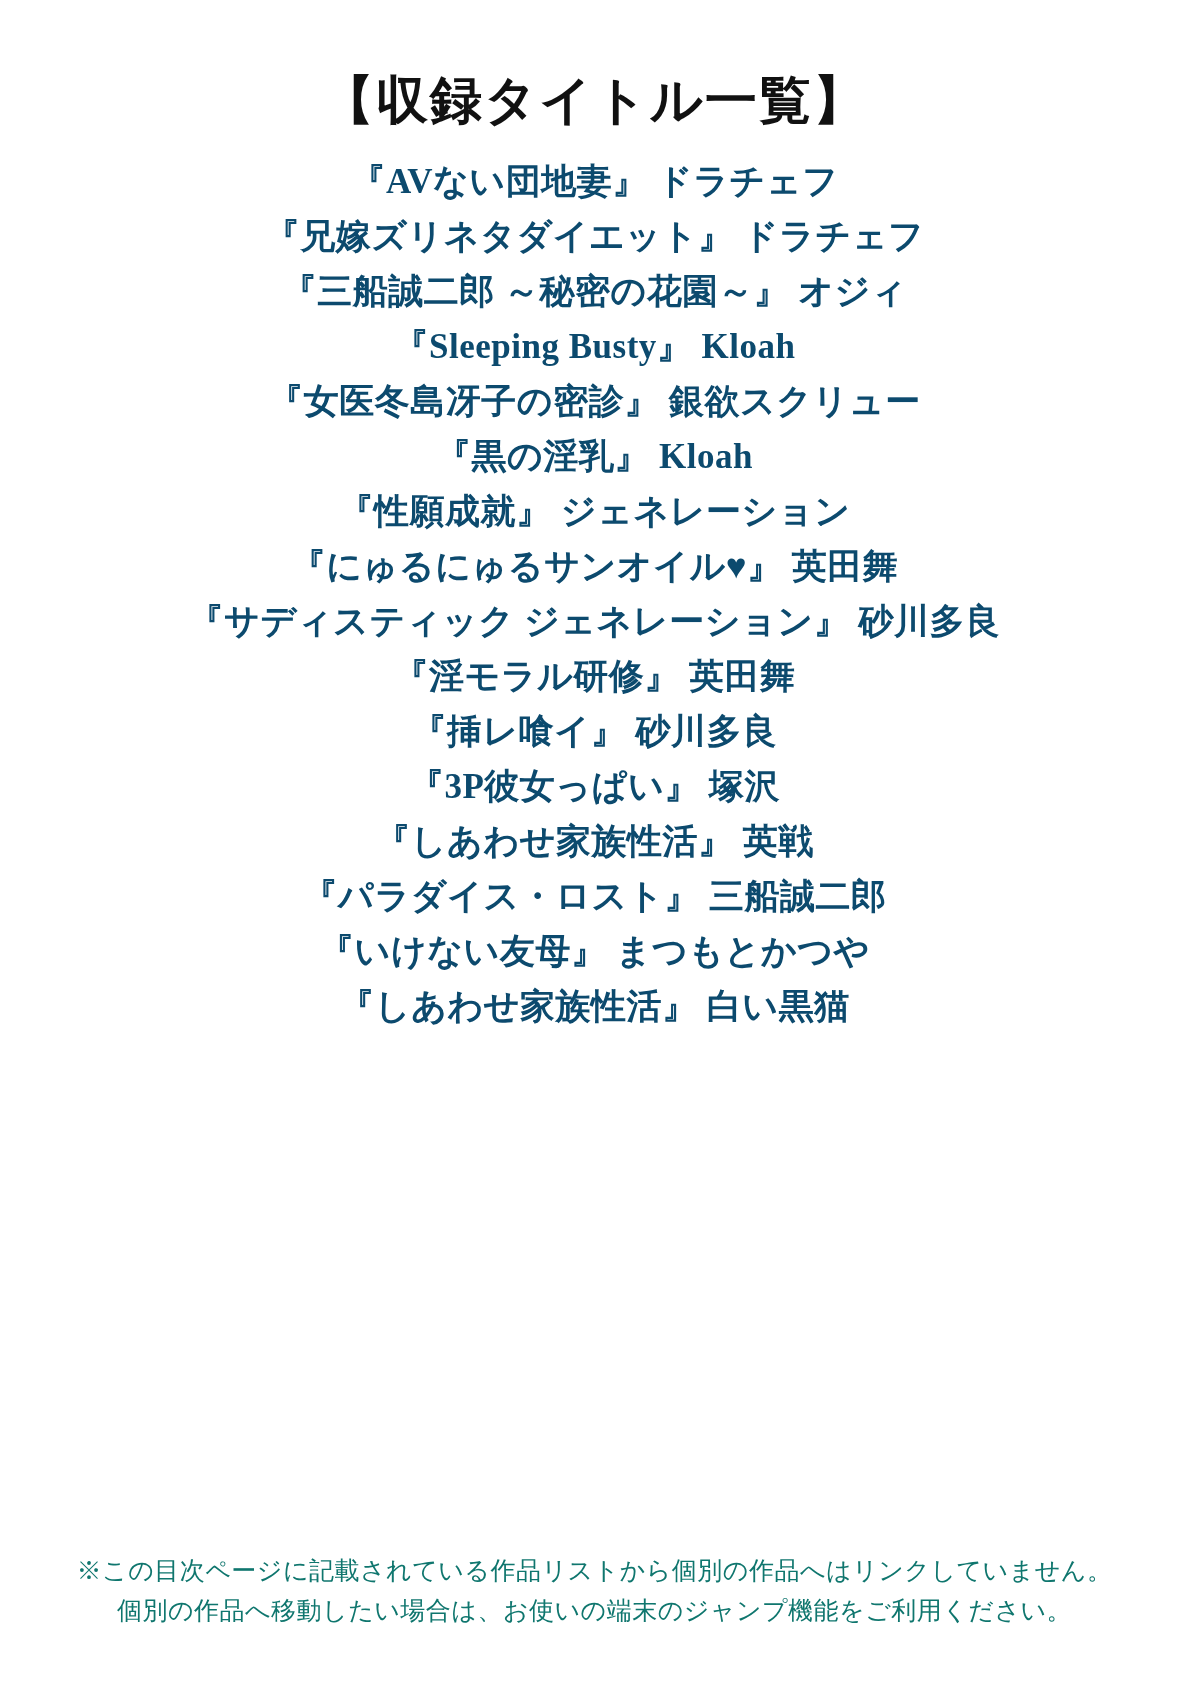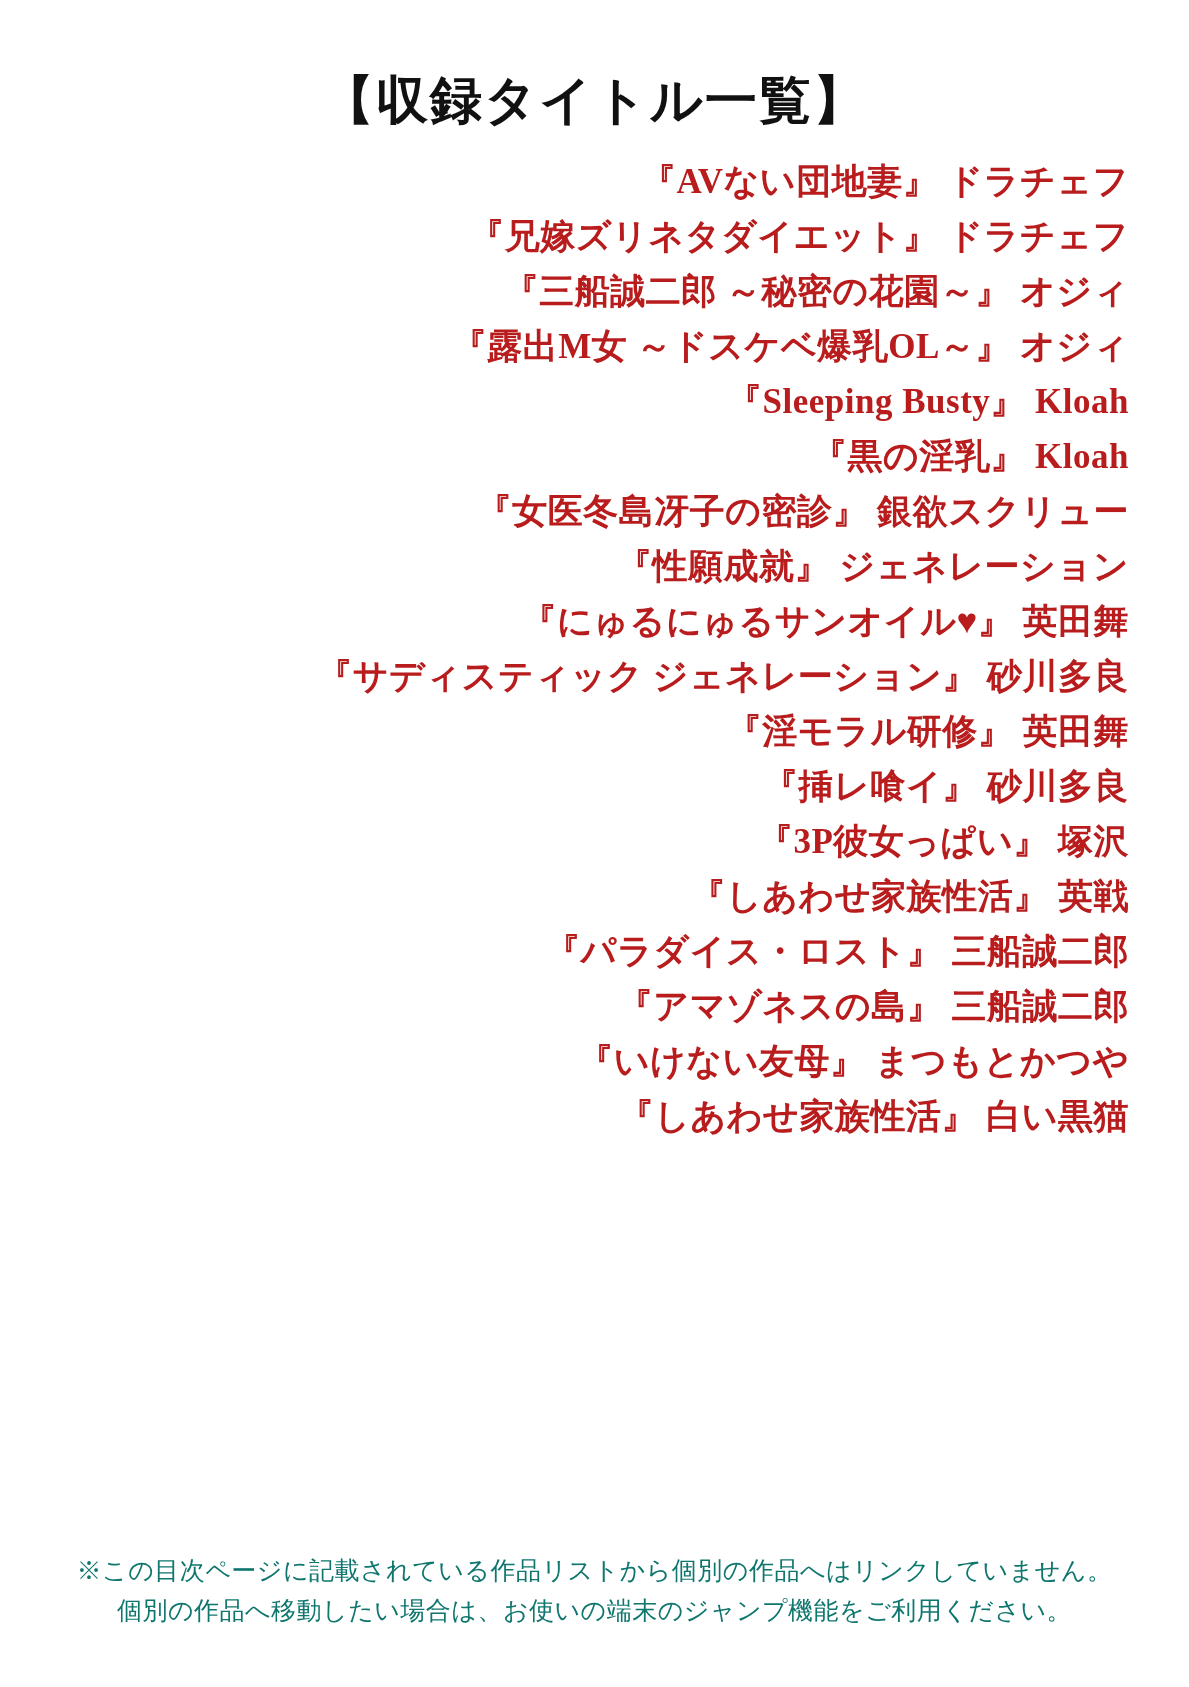--- a/index.html
+++ b/index.html
@@ -34,26 +34,26 @@
     color: #111111;
     white-space: nowrap;
   }
   .title-list {
     list-style: none;
     margin: 0;
     padding: 0;
     width: 100%;
   }
   .title-list li {
-    text-align: right;
+    text-align: center;
     font-size: 35px;
     font-weight: bold;
     line-height: 1.0;
     padding: 10px 0;
-    color: #b91c1c;
+    color: #0c4a6e;
     white-space: nowrap;
     letter-spacing: 0.5px;
   }
   .footer-note {
     position: absolute;
     left: 0;
     right: 0;
     bottom: 56px;
     text-align: center;
   }
@@ -70,33 +70,31 @@
 <body>
 
 <div class="page">
 
   <h1 class="doc-title">【収録タイトル一覧】</h1>
 
   <ul class="title-list">
     <li>『AVない団地妻』 ドラチェフ</li>
     <li>『兄嫁ズリネタダイエット』 ドラチェフ</li>
     <li>『三船誠二郎 ～秘密の花園～』 オジィ</li>
-    <li>『露出M女 ～ドスケベ爆乳OL～』 オジィ</li>
     <li>『Sleeping Busty』 Kloah</li>
+    <li>『女医冬島冴子の密診』 銀欲スクリュー</li>
     <li>『黒の淫乳』 Kloah</li>
-    <li>『女医冬島冴子の密診』 銀欲スクリュー</li>
     <li>『性願成就』 ジェネレーション</li>
     <li>『にゅるにゅるサンオイル♥』 英田舞</li>
     <li>『サディスティック ジェネレーション』 砂川多良</li>
     <li>『淫モラル研修』 英田舞</li>
     <li>『挿レ喰イ』 砂川多良</li>
     <li>『3P彼女っぱい』 塚沢</li>
     <li>『しあわせ家族性活』 英戦</li>
     <li>『パラダイス・ロスト』 三船誠二郎</li>
-    <li>『アマゾネスの島』 三船誠二郎</li>
     <li>『いけない友母』 まつもとかつや</li>
     <li>『しあわせ家族性活』 白い黒猫</li>
   </ul>
 
   <div class="footer-note">
     <p>※この目次ページに記載されている作品リストから個別の作品へはリンクしていません。</p>
     <p>個別の作品へ移動したい場合は、お使いの端末のジャンプ機能をご利用ください。</p>
   </div>
 
 </div>

